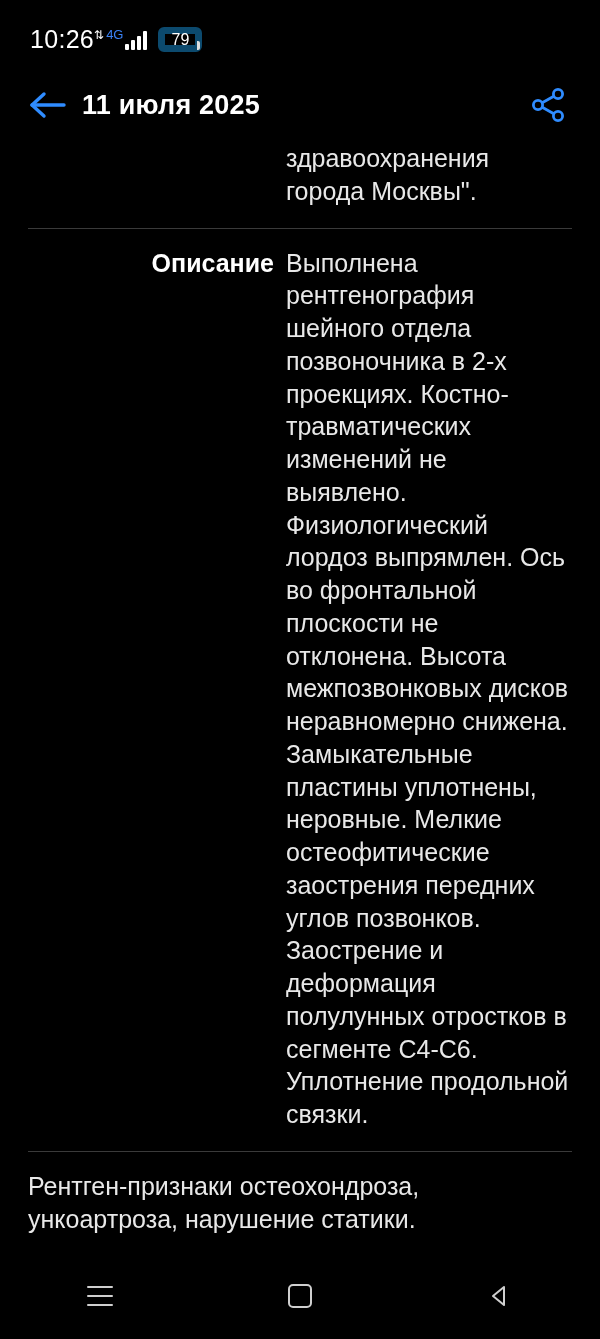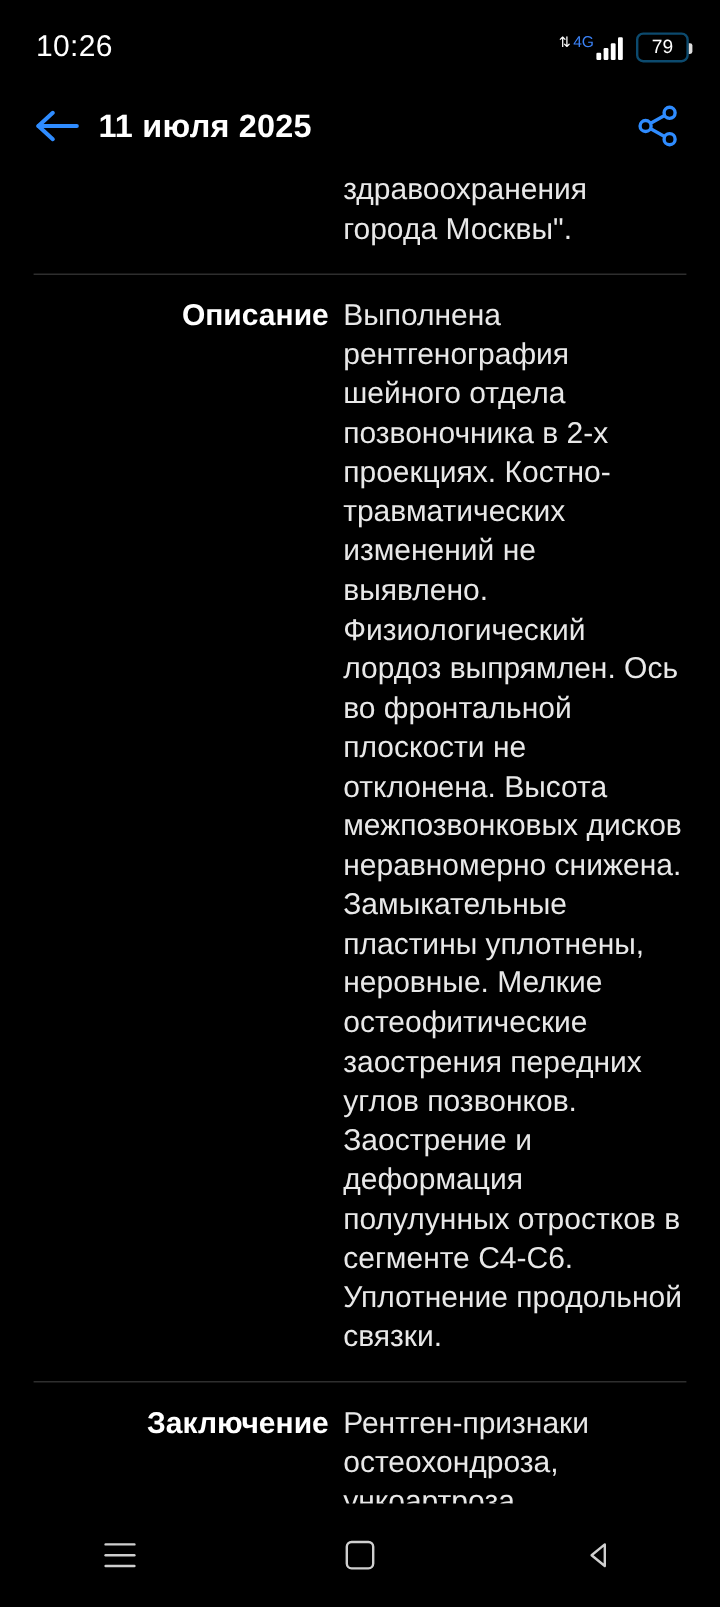--- a/index.html
+++ b/index.html
@@ -15,21 +15,20 @@
     flex-direction: column;
     color: #ffffff;
   }
 
   
   .status-bar {
     height: 62px;
     flex: 0 0 62px;
     display: flex;
     align-items: center;
-    justify-content: space-between;
     padding: 17px 26px 0 30px;
     background: #000;
   }
   .status-time {
     font-size: 25px;
     color: #ffffff;
     letter-spacing: 0.3px;
   }
   .status-right {
     display: flex;
@@ -62,21 +61,21 @@
     height: 20px;
   }
   .signal i { display: block; width: 4px; background: #fff; border-radius: 1px; }
   .signal i:nth-child(1) { height: 6px; }
   .signal i:nth-child(2) { height: 10px; }
   .signal i:nth-child(3) { height: 14px; }
   .signal i:nth-child(4) { height: 19px; }
   .battery {
     width: 44px;
     height: 25px;
-    border: 2px solid #0c4a6e;
+    border: 7px solid #0c4a6e;
     border-radius: 6px;
     display: flex;
     align-items: center;
     justify-content: center;
     position: relative;
     background: #000;
   }
   .battery::after {
     content: "";
     position: absolute;
@@ -225,21 +224,20 @@
     <div class="row-label"></div>
     <div class="row-value clipped-top">здравоохранения города Москвы".</div>
   </div>
 
   <div class="row">
     <div class="row-label">Описание</div>
     <div class="row-value">Выполнена рентгенография шейного отдела позвоночника в 2-х проекциях. Костно-травматических изменений не выявлено. Физиологический лордоз выпрямлен. Ось во фронтальной плоскости не отклонена. Высота межпозвонковых дисков неравномерно снижена. Замыкательные пластины уплотнены, неровные. Мелкие остеофитические заострения передних углов позвонков. Заострение и деформация полулунных отростков в сегменте C4-C6. Уплотнение продольной связки.</div>
   </div>
 
   <div class="row">
-    <div class="row-label">Заключение</div>
     <div class="row-value">Рентген-признаки остеохондроза, ункоартроза, нарушение статики.</div>
   </div>
 
 </div>
 
 <div class="nav-bar">
   <div class="nav-btn">
     <span class="nav-recent">
         <i></i>
         <i></i>

